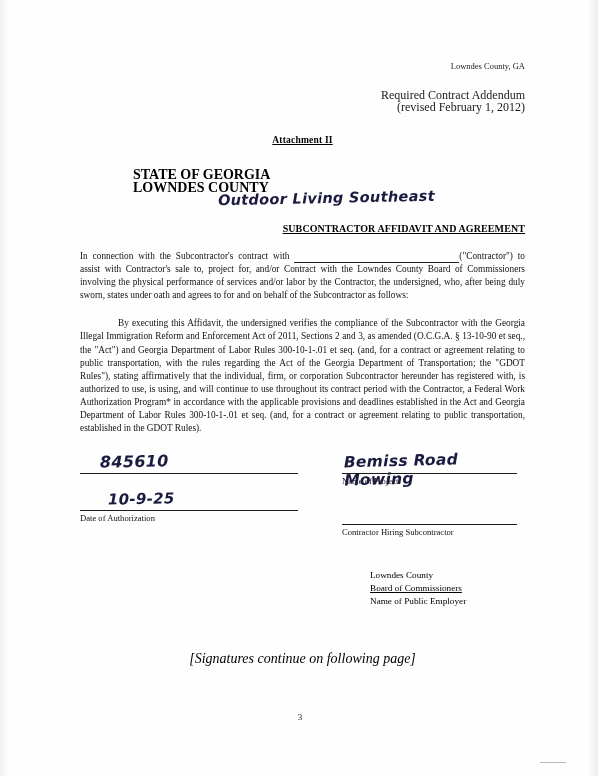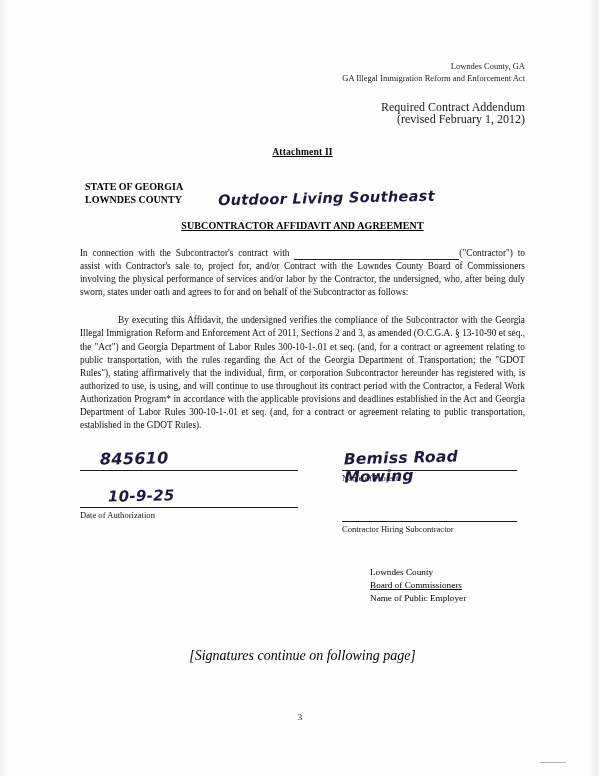--- a/index.html
+++ b/index.html
@@ -54,32 +54,33 @@
     text-align: center;
     font-size: 9.5px;
     font-weight: bold;
     text-decoration: underline;
     margin-top: 22px;
     letter-spacing: .2px;
   }
 
   .state-block {
     margin-top: 23px;
-    font-size: 10px;
+    font-size: 14px;
     font-weight: bold;
     line-height: 13px;
     padding-left: 5px;
+    margin-left: 48px;
   }
 
   .title {
-    text-align: center;
+    text-align: right;
     font-size: 10px;
     font-weight: bold;
     text-decoration: underline;
-    margin-top: 14px;
+    margin-top: 29px;
     letter-spacing: .1px;
   }
 
   .para {
     font-size: 9.3px;
     line-height: 13.1px;
     text-align: justify;
     color: #111;
     margin-top: 16px;
   }
@@ -225,21 +226,20 @@
 
     <div class="edge-left"></div>
     <div class="edge"></div>
 
     <div class="speck" style="left:540px;top:762px;width:26px;height:1px;"></div>
 
     <div class="content">
 
       <div class="hdr">
         <div>Lowndes County, GA</div>
-        <div>GA Illegal Immigration Reform and Enforcement Act</div>
       </div>
 
       <div class="hdr-2">
         <div>Required Contract Addendum</div>
         <div>(revised February 1, 2012)</div>
       </div>
 
       <div class="attachment">Attachment II</div>
 
       <div class="state-block">

